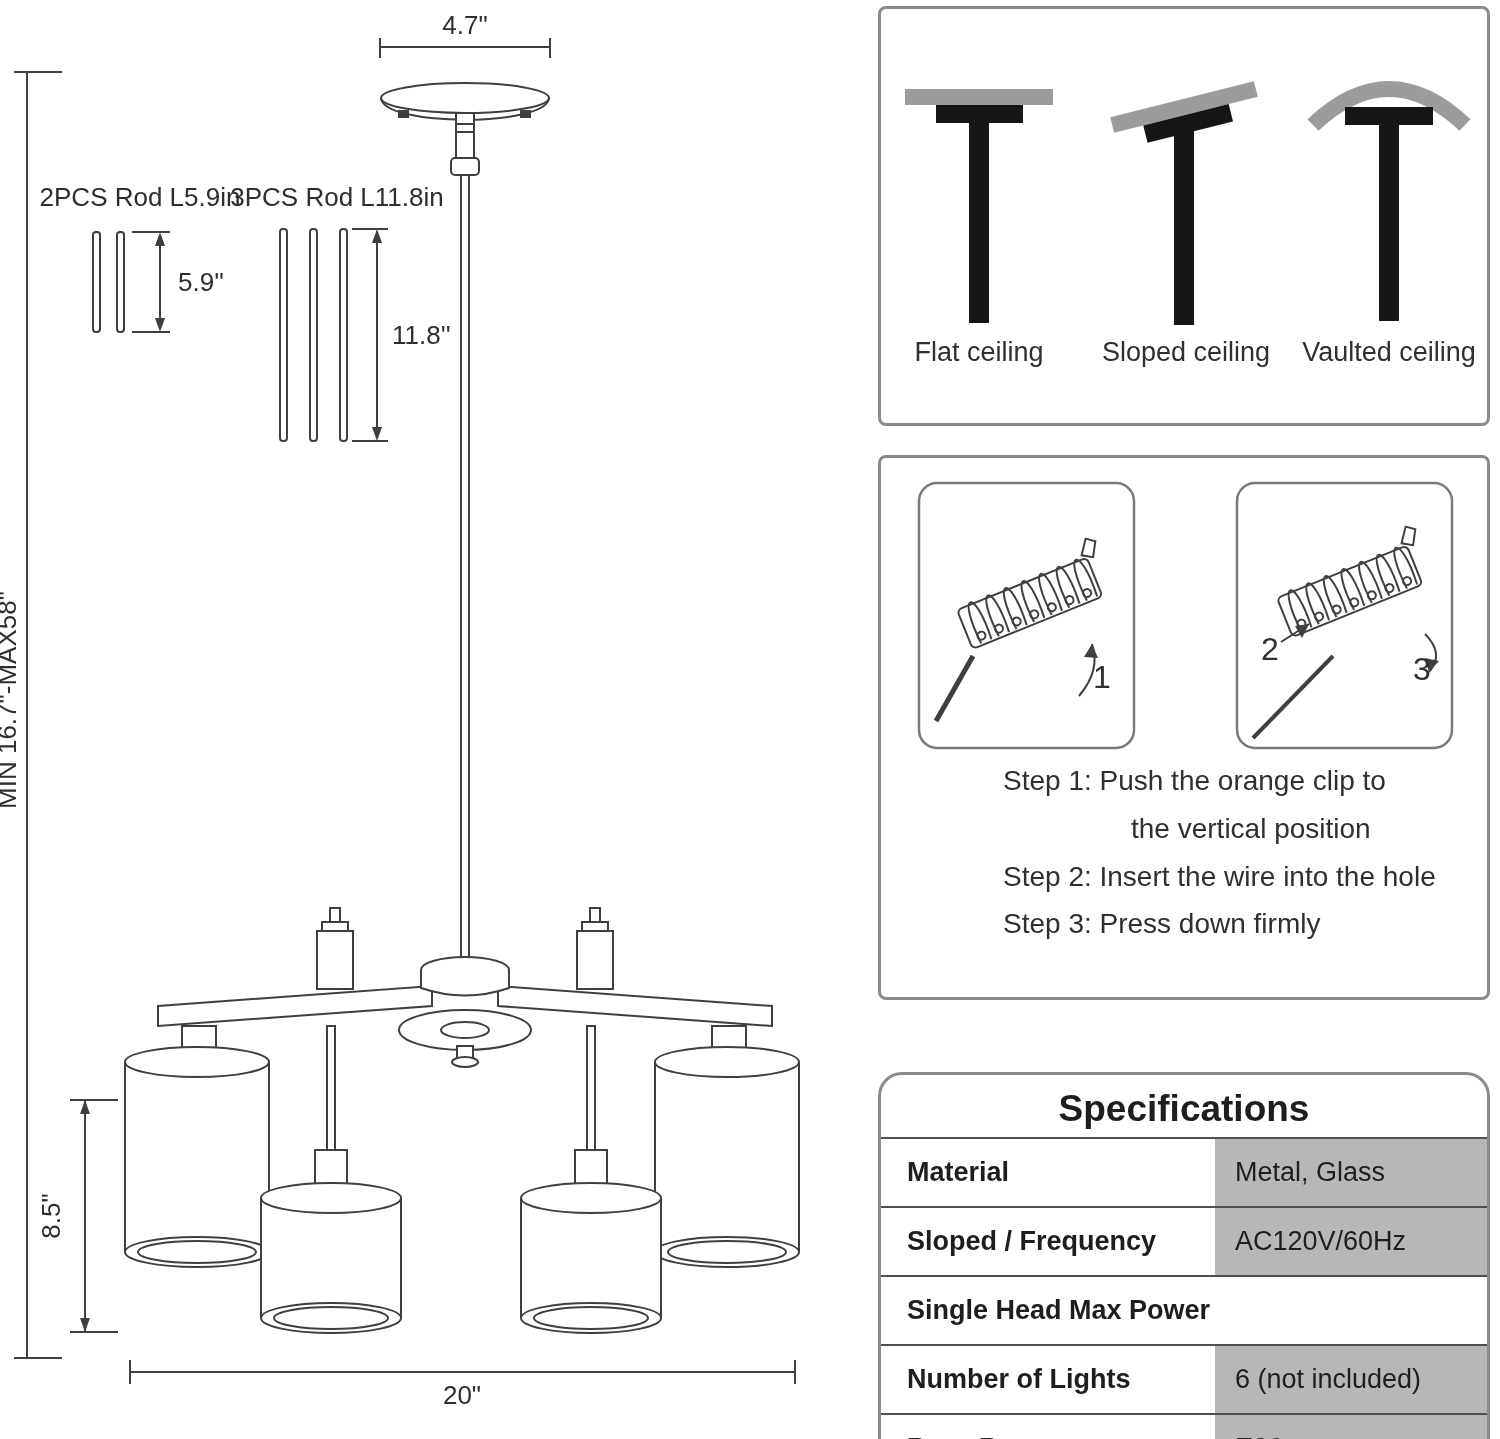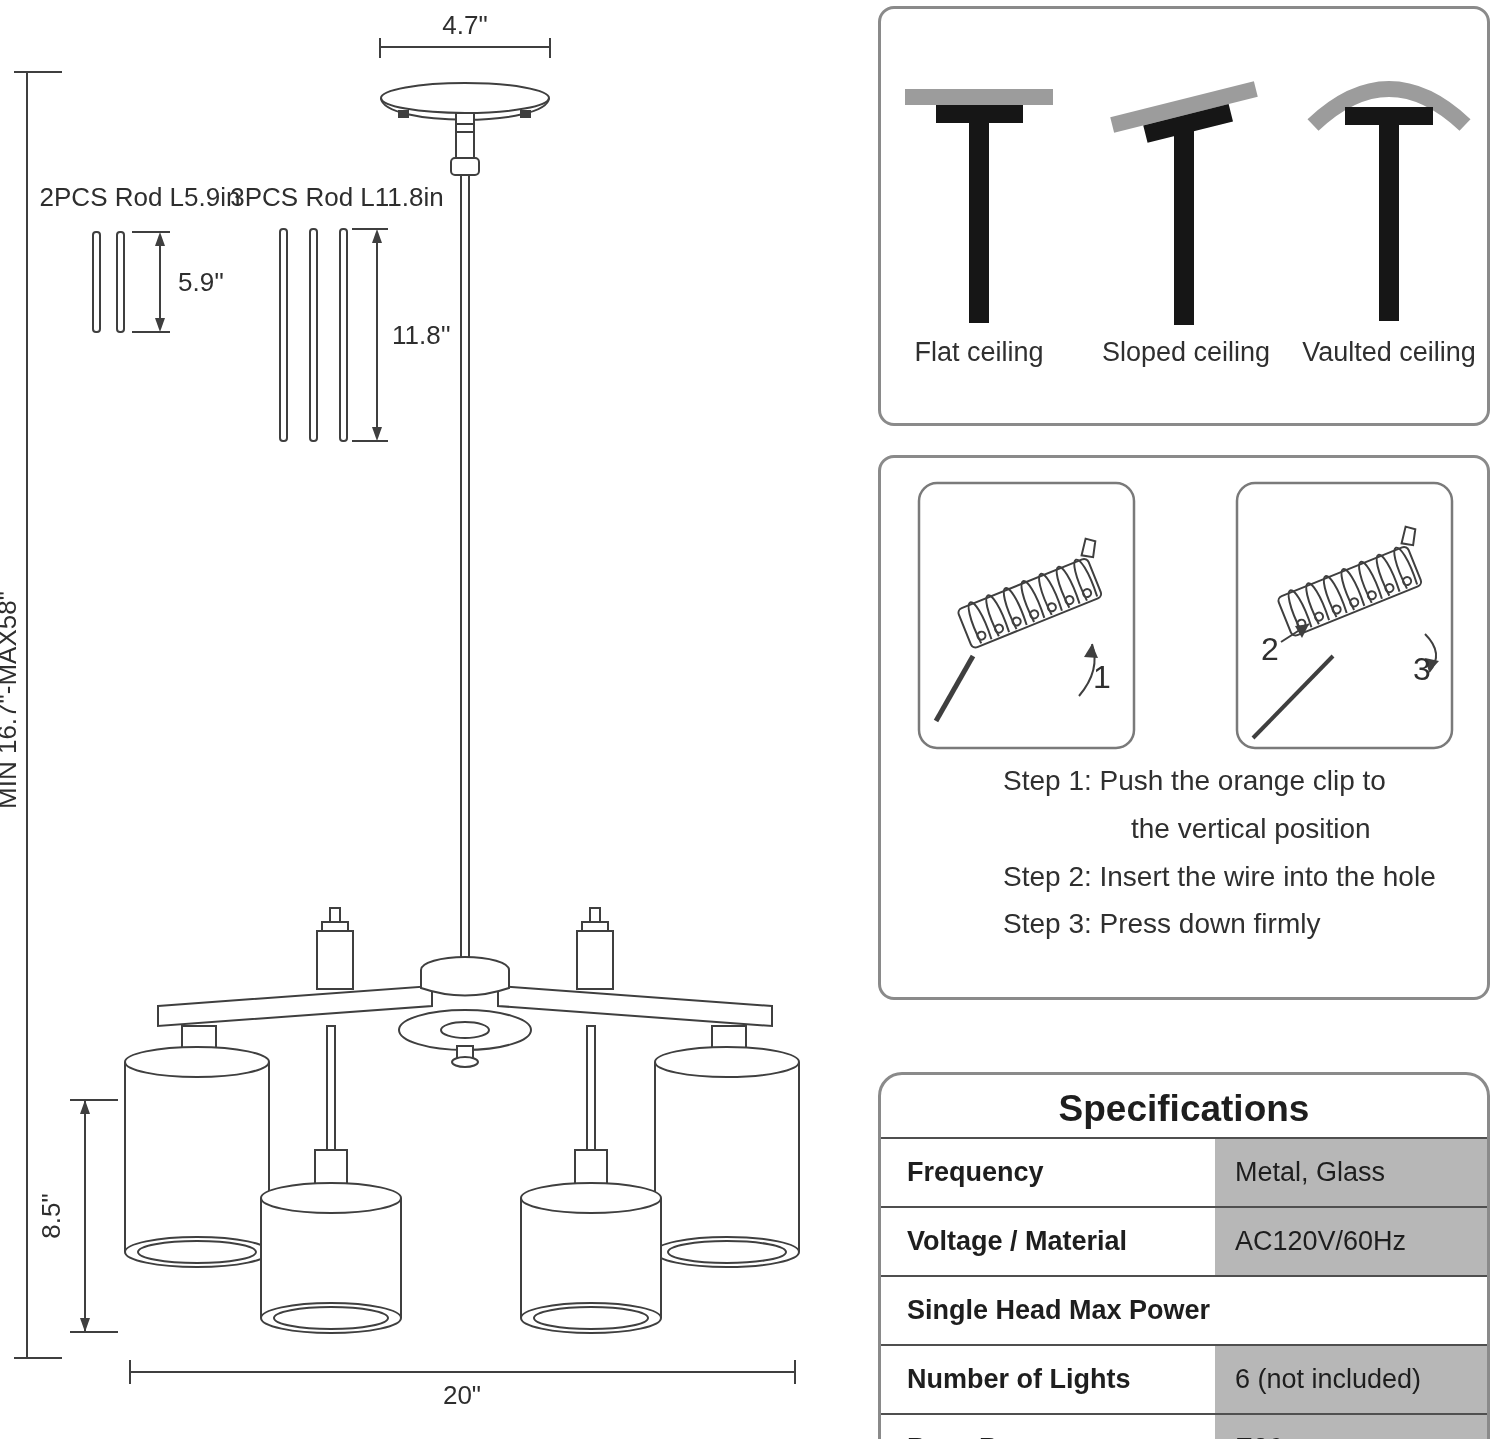--- a/index.html
+++ b/index.html
@@ -2,21 +2,21 @@
 <html><head>
 <meta charset="utf-8">
 <style>
   html,body{margin:0;padding:0;background:#ffffff;}
   .page{position:relative;width:1500px;height:1439px;background:#fff;overflow:hidden;
         font-family:"Liberation Sans",sans-serif;color:#2e2e2e;}
   svg{display:block;}
   .ln{stroke:#3f3f3f;stroke-width:2;fill:none;}
   .t{font-size:26px;fill:#2e2e2e;font-family:"Liberation Sans",sans-serif;}
   .t-mid{text-anchor:middle;}
-  .panel{position:absolute;left:878px;width:612px;border:3px solid #8a8a8a;border-radius:16px;
+  .panel{position:absolute;left:878px;width:612px;border:3px solid #8a8a8a;border-radius:8px;
          background:#fff;box-sizing:border-box;}
   #ceiling-panel{top:6px;height:420px;}
   #wiring-panel{top:455px;height:545px;}
   #spec-panel{top:1072px;height:400px;border-radius:24px;overflow:hidden;}
   .cl{font-size:27px;fill:#2f2f2f;text-anchor:middle;font-family:"Liberation Sans",sans-serif;}
   .step-t{font-size:28px;fill:#2f2f2f;font-family:"Liberation Sans",sans-serif;}
   .num-t{font-size:32px;fill:#2f2f2f;font-family:"Liberation Sans",sans-serif;}
   .spec-title{height:62px;line-height:68px;text-align:center;font-size:37px;font-weight:bold;color:#1e1e1e;}
   .spec-row{display:flex;height:67px;border-top:2px solid #4f4f4f;}
   .spec-label{width:334px;display:flex;align-items:center;padding-left:26px;box-sizing:border-box;
@@ -262,25 +262,25 @@
       <text class="step-t" x="250" y="380">the vertical position</text>
       <text class="step-t" x="122" y="428">Step 2: Insert the wire into the hole</text>
       <text class="step-t" x="122" y="475">Step 3: Press down firmly</text>
     </svg>
   </div>
 
   <div class="panel" id="spec-panel">
     <div class="spec-title">Specifications</div>
     <div>
       <div class="spec-row">
-        <div class="spec-label">Frequency</div>
+        <div class="spec-label">Material</div>
         <div class="spec-value">Metal, Glass</div>
       </div>
       <div class="spec-row">
-        <div class="spec-label">Voltage / Material</div>
+        <div class="spec-label">Sloped / Frequency</div>
         <div class="spec-value">AC120V/60Hz</div>
       </div>
       <div class="spec-row">
         <div class="spec-label">Single Head Max Power</div>
       </div>
       <div class="spec-row">
         <div class="spec-label">Number of Lights</div>
         <div class="spec-value">6 (not included)</div>
       </div>
       <div class="spec-row">

